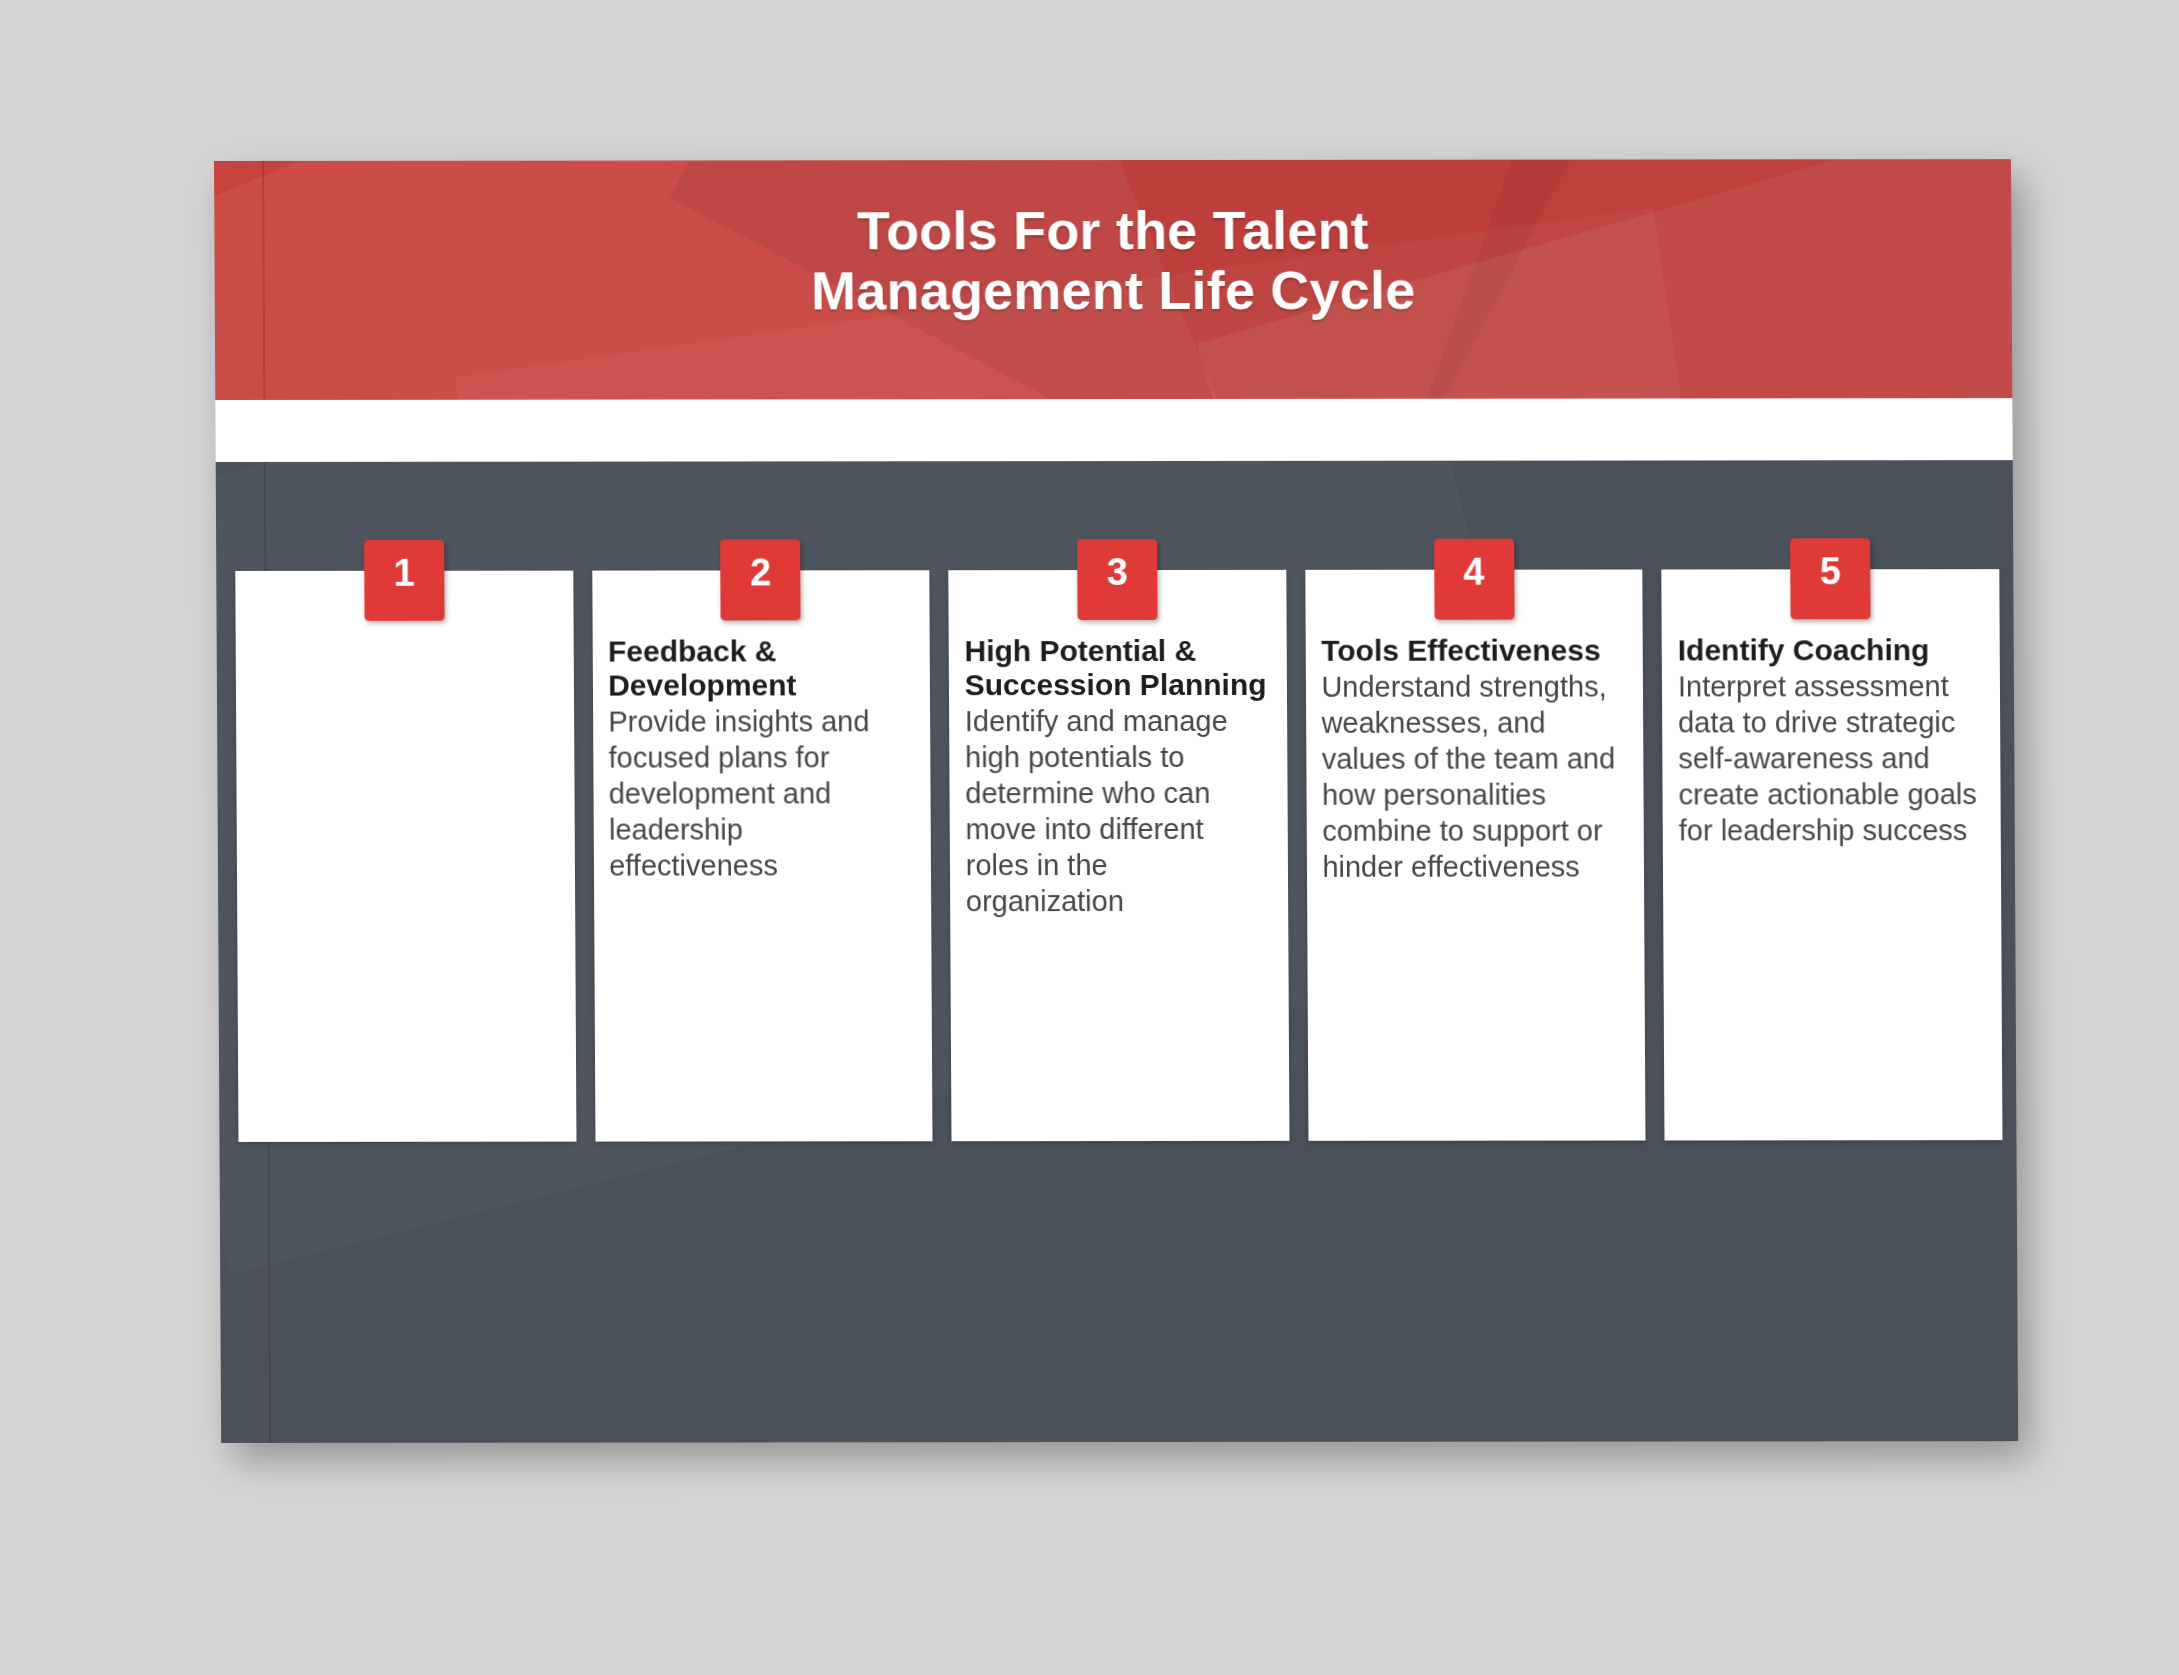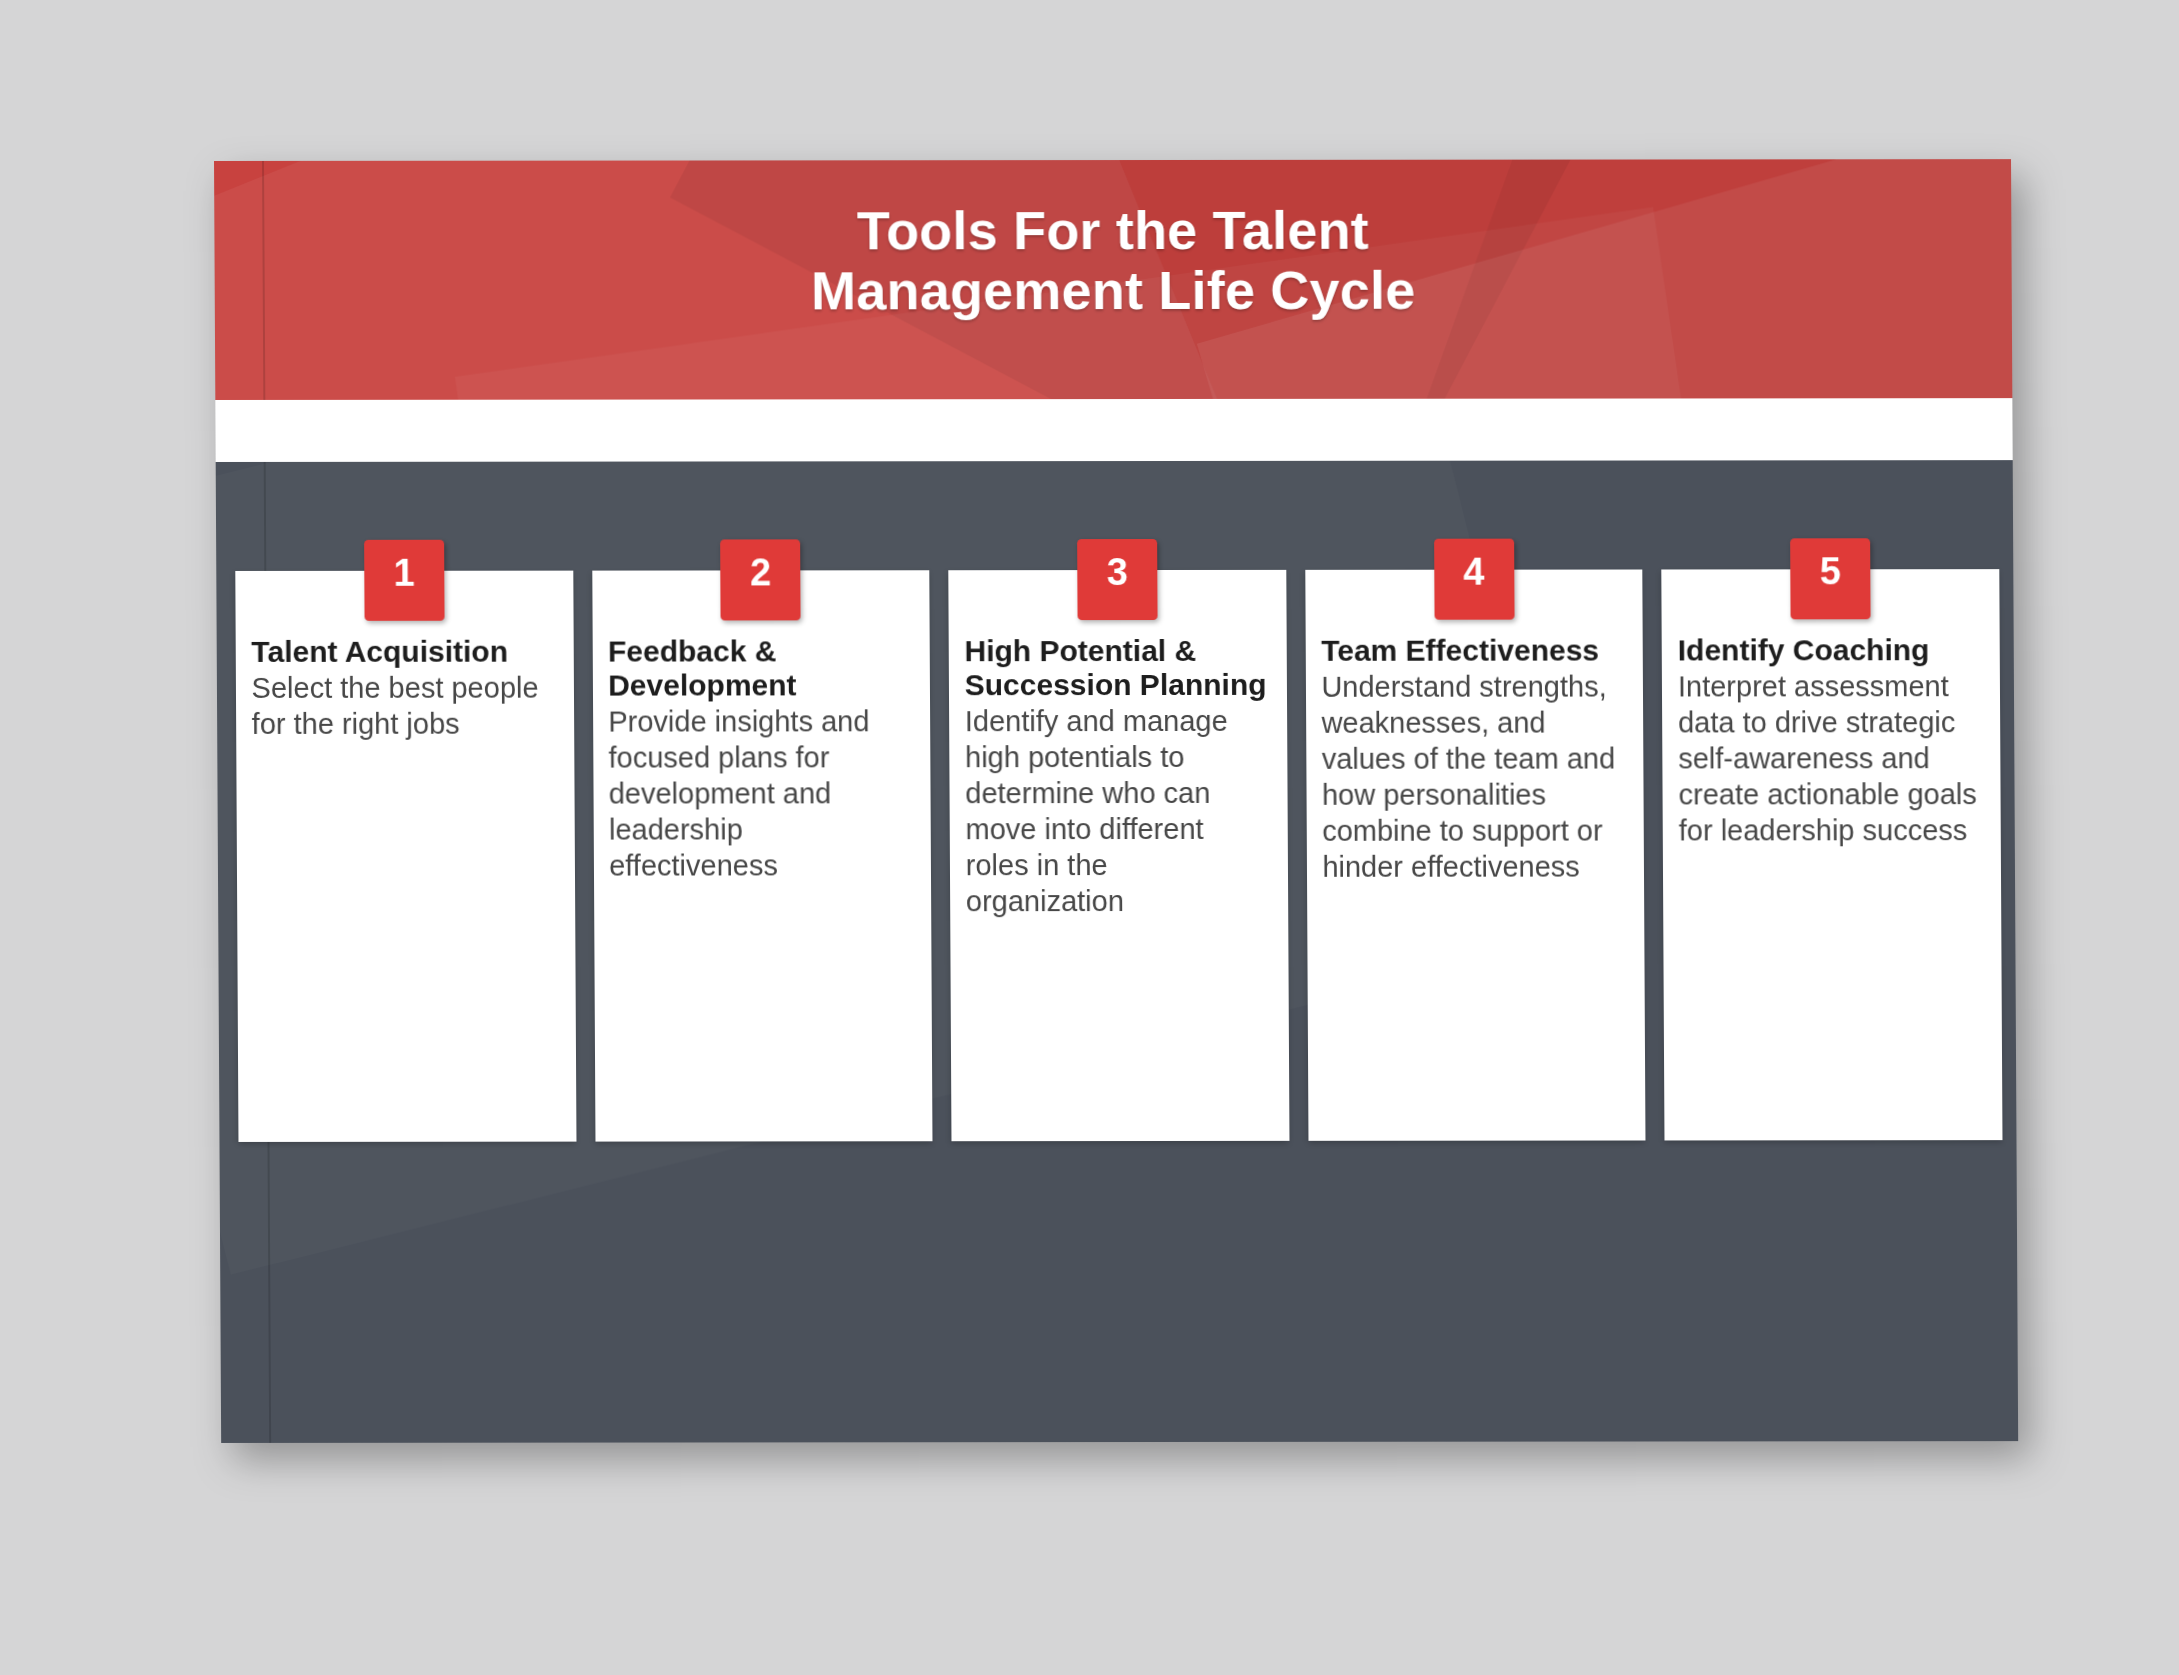--- a/index.html
+++ b/index.html
@@ -195,24 +195,20 @@
   <div id="separator-strip"></div>
 
   <div id="slide-body">
     <div id="body-sheen"></div>
     <div class="crease" style="left:48px;"></div>
 
     <div id="card-row">
 
       <div class="card">
         <div class="card-badge">1</div>
-        <div class="card-inner">
-          <p class="card-title">Talent Acquisition</p>
-          <p class="card-desc">Select the best people for the right jobs</p>
-        </div>
       </div>
 
       <div class="card">
         <div class="card-badge">2</div>
         <div class="card-inner">
           <p class="card-title">Feedback &amp; Development</p>
           <p class="card-desc">Provide insights and focused plans for development and leadership effectiveness</p>
         </div>
       </div>
 
@@ -220,21 +216,21 @@
         <div class="card-badge">3</div>
         <div class="card-inner">
           <p class="card-title">High Potential &amp; Succession Planning</p>
           <p class="card-desc">Identify and manage high potentials to determine who can move into different roles in the organization</p>
         </div>
       </div>
 
       <div class="card">
         <div class="card-badge">4</div>
         <div class="card-inner">
-          <p class="card-title">Team Effectiveness</p>
+          <p class="card-title">Tools Effectiveness</p>
           <p class="card-desc">Understand strengths, weaknesses, and values of the team and how personalities combine to support or hinder effectiveness</p>
         </div>
       </div>
 
       <div class="card">
         <div class="card-badge">5</div>
         <div class="card-inner">
           <p class="card-title">Identify Coaching</p>
           <p class="card-desc">Interpret assessment data to drive strategic self-awareness and create actionable goals for leadership success</p>
         </div>

